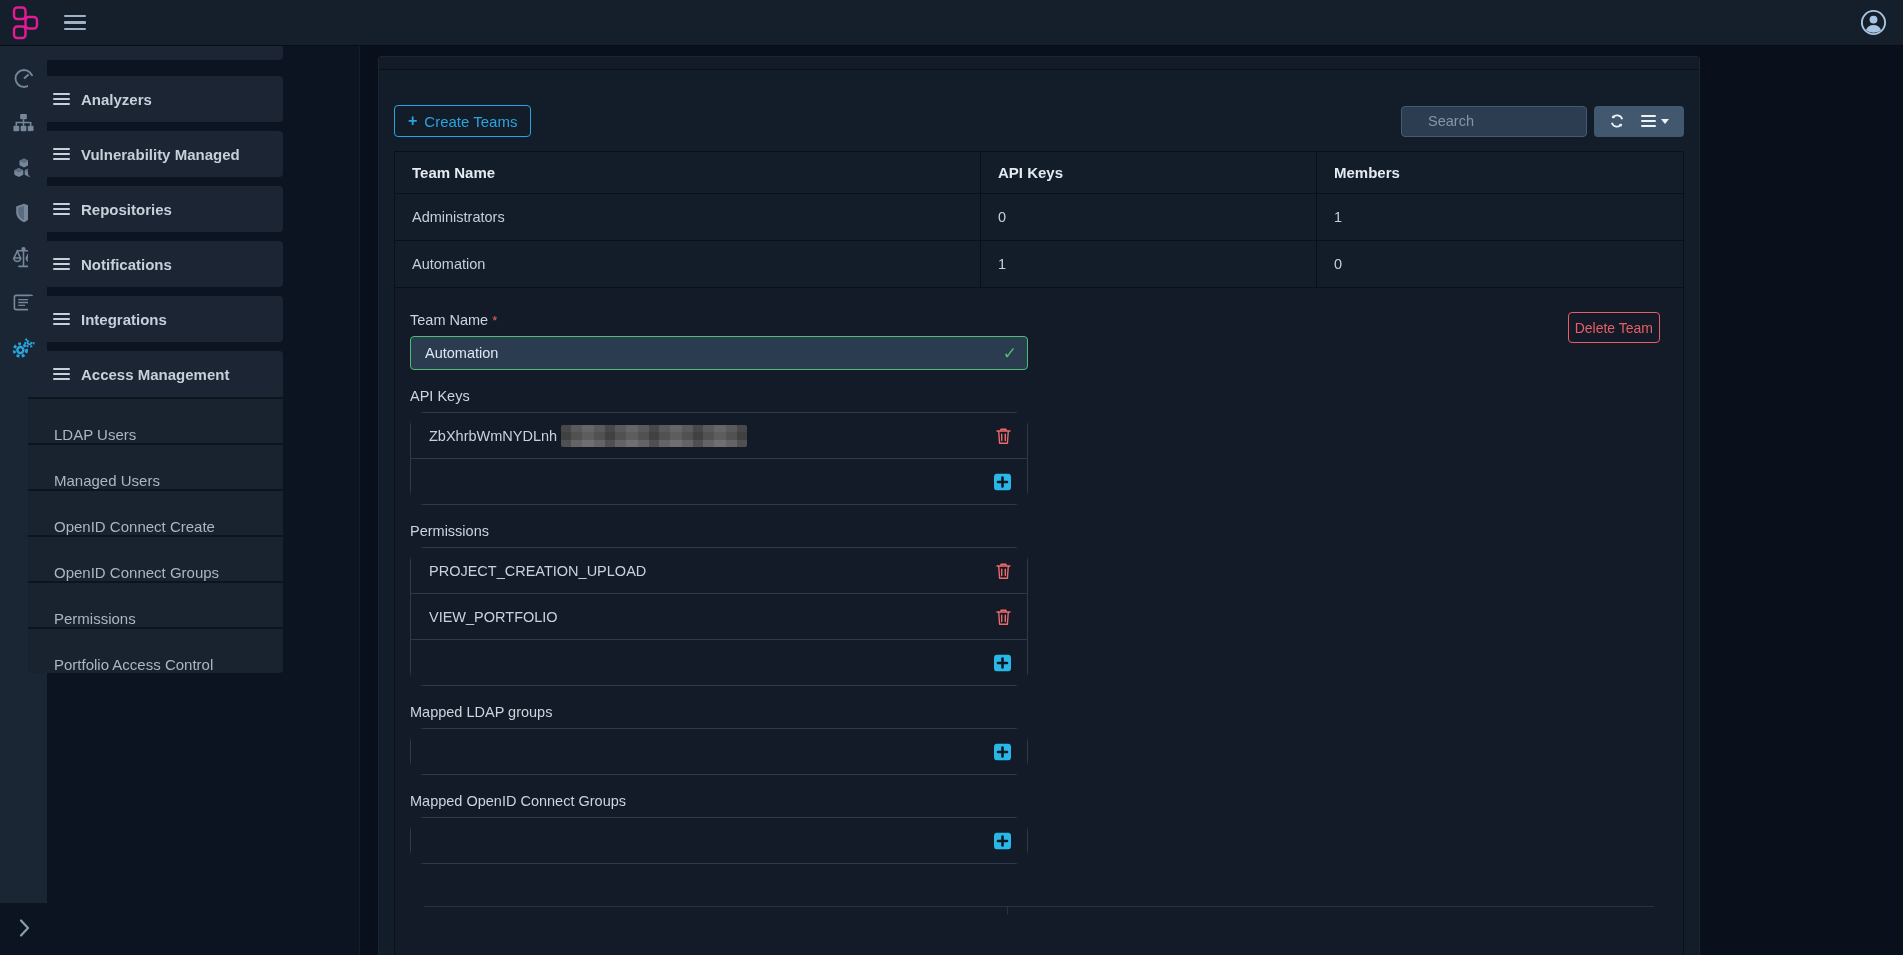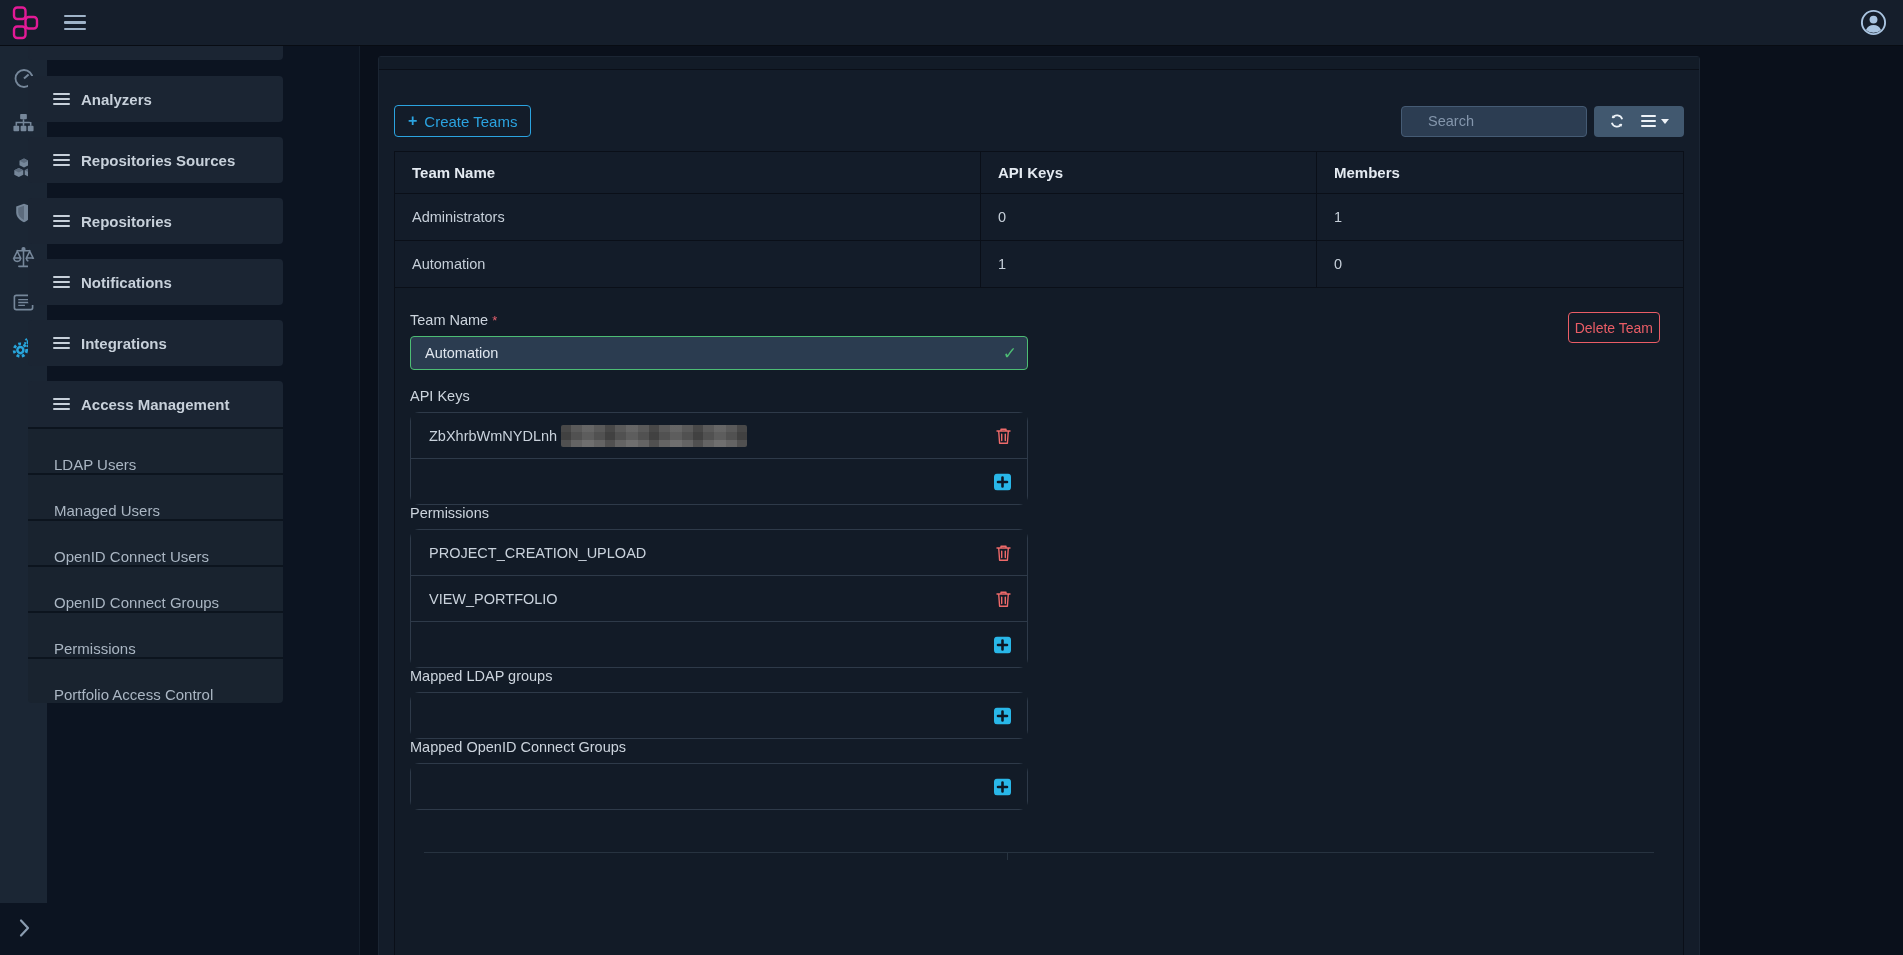--- a/index.html
+++ b/index.html
@@ -21,21 +21,21 @@
   .left-col{position:absolute;left:0;top:45px;width:360px;bottom:0;background:#0c1421;
     border-right:1px solid #141e2b;box-sizing:border-box}
   .rail{position:absolute;left:0;top:0;width:47px;height:858px;background:#1b2634;
     display:flex;flex-direction:column;align-items:center;padding-top:10px;box-sizing:border-box}
   .rail-item{width:47px;height:45px;display:flex;align-items:center;justify-content:center;cursor:pointer}
   .collapse-toggle{position:absolute;left:18px;bottom:12px;cursor:pointer}
 
   
   .menu{position:absolute;left:28px;top:0;width:255px}
   .card-sliver{height:15px;background:#1b2533;border-radius:0 0 4px 4px;margin-bottom:16px;cursor:pointer}
-  .section-card{height:46px;background:#1b2533;border-radius:4px;margin-bottom:15px;
+  .section-card{height:46px;background:#1b2533;border-radius:4px;margin-bottom:9px;
     display:flex;align-items:center;gap:11px;padding-left:25px;box-sizing:border-box;
     color:#c7d0da;font-weight:bold;font-size:15px;cursor:pointer}
   .bars{display:inline-flex;flex-direction:column;gap:2.5px}
   .bars i{width:17px;height:2.5px;background:#c7d0da;border-radius:1px}
   .group{border-radius:4px;overflow:hidden;margin-bottom:23px}
   .group .section-card{margin-bottom:0;border-radius:0}
   .subitem{height:44px;background:#19232f;border-top:2px solid #0c141e;display:flex;
     align-items:flex-end;padding-left:26px;color:#aab6c3;font-size:15px;cursor:pointer}
   .subitem.active{background:#1ca9dd;color:#2e506a}
 
@@ -75,21 +75,21 @@
   
   .detail{position:relative;border-top:1px solid #0a0f18;background:#121b27;
     padding:24px 15px 0;min-height:760px}
   .field-label{font-size:14.5px;color:#ccd4dd;margin:0 0 8px;display:flex;align-items:center}
   .req{color:#e4606d;margin-left:4px;font-size:13px}
   .input-wrap{position:relative;width:618px;margin-bottom:18px}
   .name-input{width:618px;height:34px;background:#2b3c50;border:1px solid #4dbd74;border-radius:4px;
     box-sizing:border-box;padding:0 30px 0 14px;color:#dfe6ee;font-size:14.5px;font-family:inherit;outline:none}
   .check{position:absolute;right:11px;top:7px;color:#4dbd74;font-weight:bold;font-size:17px;
     font-family:"DejaVu Sans",sans-serif}
-  .rows-box{width:618px;border:1px solid #2e3a49;border-radius:9px;box-sizing:border-box}
+  .rows-box{width:618px;border:1px solid #2e3a49;border-radius:14px;margin-bottom:18px;box-sizing:border-box}
   .rbox-row{height:45px;display:flex;align-items:center;padding:0 18px;position:relative;
     border-top:1px solid #2e3a49;color:#c9d2dc;font-size:14.5px;background:#121b27}
   .rbox-row:first-child{border-top:none}
   .row-action{position:absolute;right:16px;top:50%;transform:translateY(-50%);cursor:pointer;
     display:flex;align-items:center}
   .redacted{display:inline-block;width:186px;height:22px;margin-left:4px;border-radius:2px;
     background:
       repeating-linear-gradient(90deg,rgba(0,0,0,.20) 0 10px,rgba(0,0,0,0) 10px 21px,rgba(255,255,255,.07) 21px 33px,rgba(0,0,0,0) 33px 44px),
       repeating-linear-gradient(0deg,#646464 0 7px,#515151 7px 15px,#5a5a5a 15px 22px)}
   .btn-delete{position:absolute;top:24px;right:23px;height:31px;padding:0 6px;cursor:pointer;
@@ -197,21 +197,21 @@
           <i></i>
         </span>
       <span>Analyzers</span>
     </div>
     <div class="section-card">
       <span class="bars">
           <i></i>
           <i></i>
           <i></i>
         </span>
-      <span>Repositories Sources</span>
+      <span>Vulnerability Managed</span>
     </div>
     <div class="section-card">
       <span class="bars">
           <i></i>
           <i></i>
           <i></i>
         </span>
       <span>Repositories</span>
     </div>
     <div class="section-card">
@@ -240,21 +240,21 @@
           </span>
         <span>Access Management</span>
       </div>
       <div class="subitem">
         <span>LDAP Users</span>
       </div>
       <div class="subitem">
         <span>Managed Users</span>
       </div>
       <div class="subitem">
-        <span>OpenID Connect Users</span>
+        <span>OpenID Connect Create</span>
       </div>
       <div class="subitem">
         <span>OpenID Connect Groups</span>
       </div>
       <div class="subitem">
         <span>Permissions</span>
       </div>
       <div class="subitem">
         <span>Portfolio Access Control</span>
       </div>

